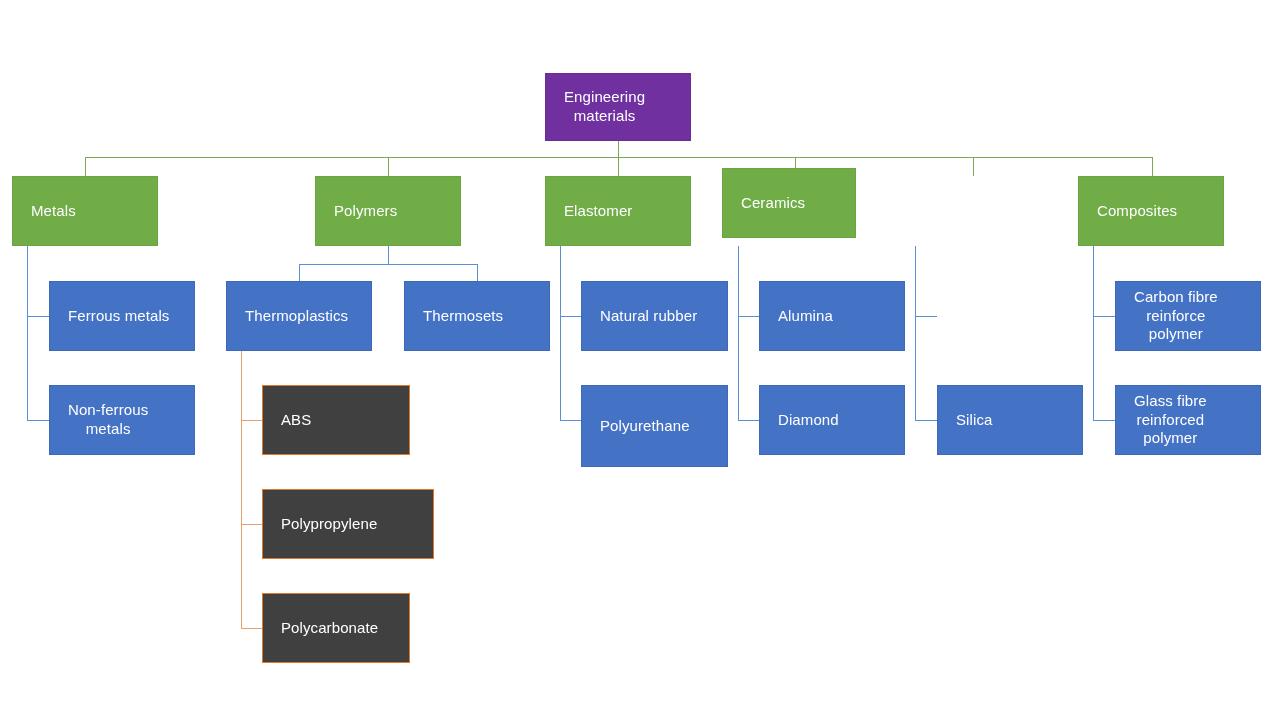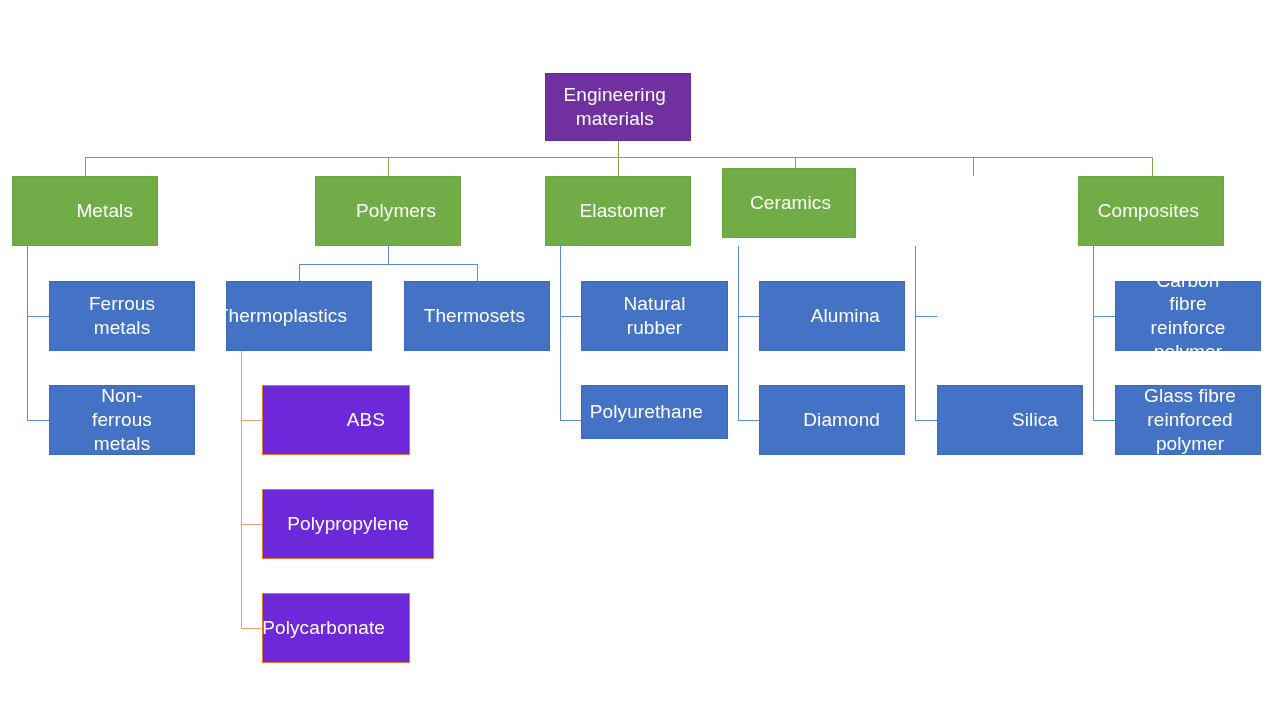--- a/index.html
+++ b/index.html
@@ -13,42 +13,42 @@
     height: 720px;
     background: #ffffff;
     overflow: hidden;
     font-family: "Liberation Sans", sans-serif;
   }
   .node {
     position: absolute;
     box-sizing: border-box;
     display: flex;
     align-items: center;
-    justify-content: flex-end;
+    justify-content: flex-start;
     text-align: center;
     color: #ffffff;
-    font-size: 19px;
+    font-size: 15px;
     line-height: 1.25;
-    padding: 2px 24px;
+    padding: 2px 18px;
     letter-spacing: 0.1px;
   }
   .node.root {
     background: #7030A0;
     border: 1px solid #6a2d96;
   }
   .node.lvl1 {
     background: #70AD47;
     border: 1px solid #6aa542;
   }
   .node.lvl2 {
     background: #4472C4;
     border: 1px solid #4068b8;
   }
   .node.lvl3 {
-    background: #6d28d9;
+    background: #404040;
     border: 1px solid #e4762c;
   }
   .node .label {
     display: block;
     white-space: pre-line;
   }
   .conn {
     position: absolute;
     background: #4472C4;
   }
@@ -134,21 +134,21 @@
   <div class="node lvl2" style="left:226px; top:281px; width:146px; height:70px;">
     <span class="label">Thermoplastics</span>
   </div>
   <div class="node lvl2" style="left:404px; top:281px; width:146px; height:70px;">
     <span class="label">Thermosets</span>
   </div>
 
   <div class="node lvl2" style="left:581px; top:281px; width:147px; height:70px;">
     <span class="label">Natural rubber</span>
   </div>
-  <div class="node lvl2" style="left:581px; top:385px; width:147px; height:54px;">
+  <div class="node lvl2" style="left:581px; top:385px; width:147px; height:82px;">
     <span class="label">Polyurethane</span>
   </div>
 
   <div class="node lvl2" style="left:759px; top:281px; width:146px; height:70px;">
     <span class="label">Alumina</span>
   </div>
   <div class="node lvl2" style="left:759px; top:385px; width:146px; height:70px;">
     <span class="label">Diamond</span>
   </div>
 

